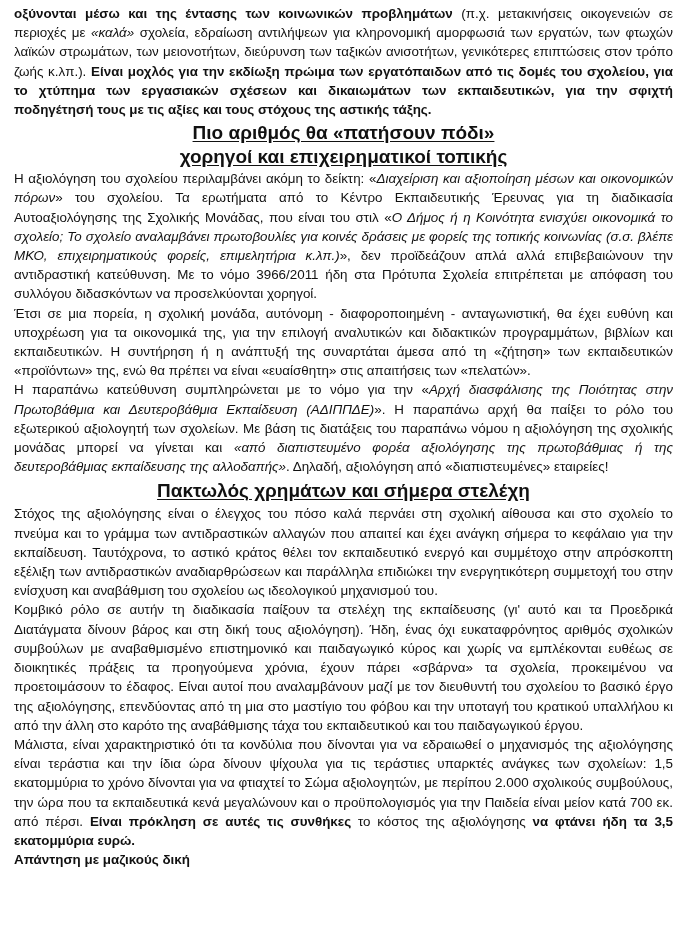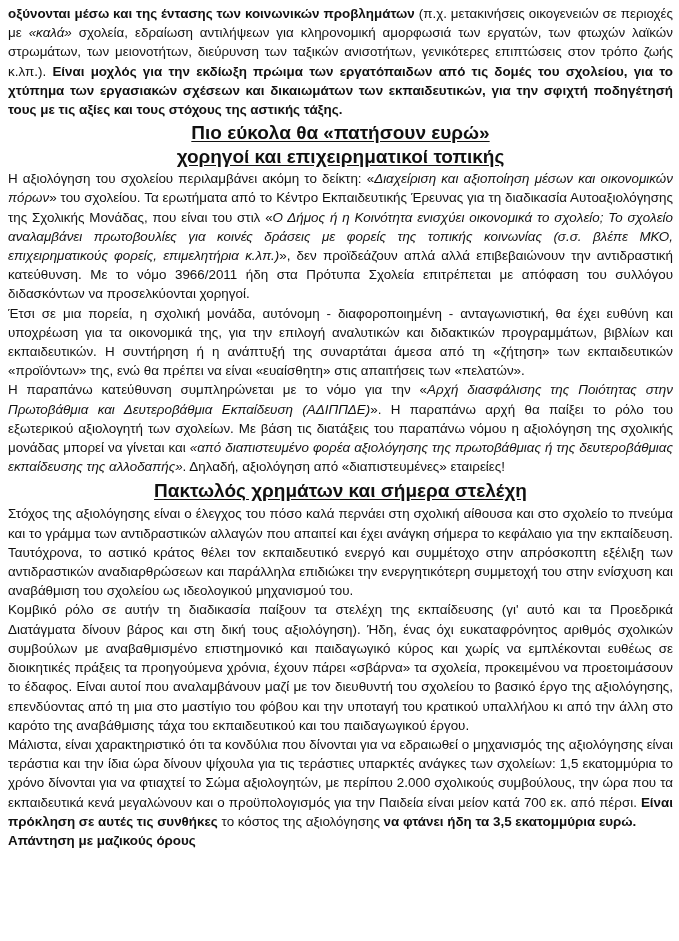--- a/index.html
+++ b/index.html
@@ -1,21 +1,21 @@
 <!DOCTYPE html>
 <html><head>
 <meta charset="utf-8">
 <style>
   html, body { margin: 0; padding: 0; background: #ffffff; }
   body {
     width: 679px; height: 941px; overflow: hidden;
     font-family: "Liberation Sans", "DejaVu Sans", sans-serif;
     color: #111111;
   }
-  .page { padding: 4px 6px 0 8px; }
+  .page { padding: 4px 6px 0 14px; }
   p {
     margin: 0;
     font-size: 13.4px;
     line-height: 19.2px;
     text-align: justify;
   }
   .heading {
     margin: 0;
     text-align: center;
     font-weight: bold;
@@ -31,33 +31,33 @@
   .closing { font-weight: bold; }
 </style>
 </head>
 <body>
 
 <div class="page">
 
   <p><b>οξύνονται μέσω και της έντασης των κοινωνικών προβλημάτων</b><span> (π.χ. μετακινήσεις οικογενειών σε περιοχές με </span><i>«καλά»</i><span> σχολεία, εδραίωση αντιλήψεων για κληρονομική αμορφωσιά των εργατών, των φτωχών λαϊκών στρωμάτων, των μειονοτήτων, διεύρυνση των ταξικών ανισοτήτων, γενικότερες επιπτώσεις στον τρόπο ζωής κ.λπ.). </span><b>Είναι μοχλός για την εκδίωξη πρώιμα των εργατόπαιδων από τις δομές του σχολείου, για το χτύπημα των εργασιακών σχέσεων και δικαιωμάτων των εκπαιδευτικών, για την σφιχτή ποδηγέτησή τους με τις αξίες και τους στόχους της αστικής τάξης.</b></p>
 
   <h2 class="heading h1">
-    <span>Πιο εύκολα θα «πατήσουν ευρώ»</span><br>
+    <span>Πιο αριθμός θα «πατήσουν πόδι»</span><br>
     <span>χορηγοί και επιχειρηματικοί τοπικής</span>
   </h2>
 
   <p><span>Η αξιολόγηση του σχολείου περιλαμβάνει ακόμη το δείκτη: «</span><i>Διαχείριση και αξιοποίηση μέσων και οικονομικών πόρων</i><span>» του σχολείου. Τα ερωτήματα από το Κέντρο Εκπαιδευτικής Έρευνας για τη διαδικασία Αυτοαξιολόγησης της Σχολικής Μονάδας, που είναι του στιλ «</span><i>Ο Δήμος ή η Κοινότητα ενισχύει οικονομικά το σχολείο; Το σχολείο αναλαμβάνει πρωτοβουλίες για κοινές δράσεις με φορείς της τοπικής κοινωνίας (σ.σ. βλέπε ΜΚΟ, επιχειρηματικούς φορείς, επιμελητήρια κ.λπ.)</i><span>», δεν προϊδεάζουν απλά αλλά επιβεβαιώνουν την αντιδραστική κατεύθυνση. Με το νόμο 3966/2011 ήδη στα Πρότυπα Σχολεία επιτρέπεται με απόφαση του συλλόγου διδασκόντων να προσελκύονται χορηγοί.</span></p>
 
   <p>Έτσι σε μια πορεία, η σχολική μονάδα, αυτόνομη - διαφοροποιημένη - ανταγωνιστική, θα έχει ευθύνη και υποχρέωση για τα οικονομικά της, για την επιλογή αναλυτικών και διδακτικών προγραμμάτων, βιβλίων και εκπαιδευτικών. Η συντήρηση ή η ανάπτυξή της συναρτάται άμεσα από τη «ζήτηση» των εκπαιδευτικών «προϊόντων» της, ενώ θα πρέπει να είναι «ευαίσθητη» στις απαιτήσεις των «πελατών».</p>
 
   <p><span>Η παραπάνω κατεύθυνση συμπληρώνεται με το νόμο για την «</span><i>Αρχή διασφάλισης της Ποιότητας στην Πρωτοβάθμια και Δευτεροβάθμια Εκπαίδευση (ΑΔΙΠΠΔΕ)</i><span>». Η παραπάνω αρχή θα παίξει το ρόλο του εξωτερικού αξιολογητή των σχολείων. Με βάση τις διατάξεις του παραπάνω νόμου η αξιολόγηση της σχολικής μονάδας μπορεί να γίνεται και </span><i>«από διαπιστευμένο φορέα αξιολόγησης της πρωτοβάθμιας ή της δευτεροβάθμιας εκπαίδευσης της αλλοδαπής»</i><span>. Δηλαδή, αξιολόγηση από «διαπιστευμένες» εταιρείες!</span></p>
 
   <h2 class="heading h2">Πακτωλός χρημάτων και σήμερα στελέχη</h2>
 
   <p>Στόχος της αξιολόγησης είναι ο έλεγχος του πόσο καλά περνάει στη σχολική αίθουσα και στο σχολείο το πνεύμα και το γράμμα των αντιδραστικών αλλαγών που απαιτεί και έχει ανάγκη σήμερα το κεφάλαιο για την εκπαίδευση. Ταυτόχρονα, το αστικό κράτος θέλει τον εκπαιδευτικό ενεργό και συμμέτοχο στην απρόσκοπτη εξέλιξη των αντιδραστικών αναδιαρθρώσεων και παράλληλα επιδιώκει την ενεργητικότερη συμμετοχή του στην ενίσχυση και αναβάθμιση του σχολείου ως ιδεολογικού μηχανισμού του.</p>
 
   <p>Κομβικό ρόλο σε αυτήν τη διαδικασία  παίξουν τα στελέχη της εκπαίδευσης (γι' αυτό και τα Προεδρικά Διατάγματα δίνουν βάρος και στη δική τους αξιολόγηση). Ήδη, ένας όχι ευκαταφρόνητος αριθμός σχολικών συμβούλων με αναβαθμισμένο επιστημονικό και παιδαγωγικό κύρος και χωρίς να εμπλέκονται ευθέως σε διοικητικές πράξεις τα προηγούμενα χρόνια, έχουν πάρει «σβάρνα» τα σχολεία, προκειμένου να προετοιμάσουν το έδαφος. Είναι αυτοί που αναλαμβάνουν μαζί με τον διευθυντή του σχολείου το βασικό έργο της αξιολόγησης, επενδύοντας από τη μια στο μαστίγιο του φόβου και την υποταγή του κρατικού υπαλλήλου κι από την άλλη στο καρότο της αναβάθμισης τάχα του εκπαιδευτικού και του παιδαγωγικού έργου.</p>
 
   <p><span>Μάλιστα, είναι χαρακτηριστικό ότι τα κονδύλια που δίνονται για να εδραιωθεί ο μηχανισμός της αξιολόγησης είναι τεράστια και την ίδια ώρα δίνουν ψίχουλα για τις τεράστιες υπαρκτές ανάγκες των σχολείων: 1,5 εκατομμύρια το χρόνο δίνονται για να φτιαχτεί το Σώμα αξιολογητών, με περίπου 2.000 σχολικούς συμβούλους, την ώρα που τα εκπαιδευτικά κενά μεγαλώνουν και ο προϋπολογισμός για την Παιδεία είναι μείον κατά 700 εκ. από πέρσι. </span><b>Είναι πρόκληση σε αυτές τις συνθήκες</b><span> το κόστος της αξιολόγησης </span><b>να φτάνει ήδη τα 3,5 εκατομμύρια ευρώ.</b></p>
 
-  <p class="closing">Απάντηση με μαζικούς όρους</p>
+  <p class="closing">Απάντηση με μαζικούς δική</p>
 
 </div>
 
 </body></html>

